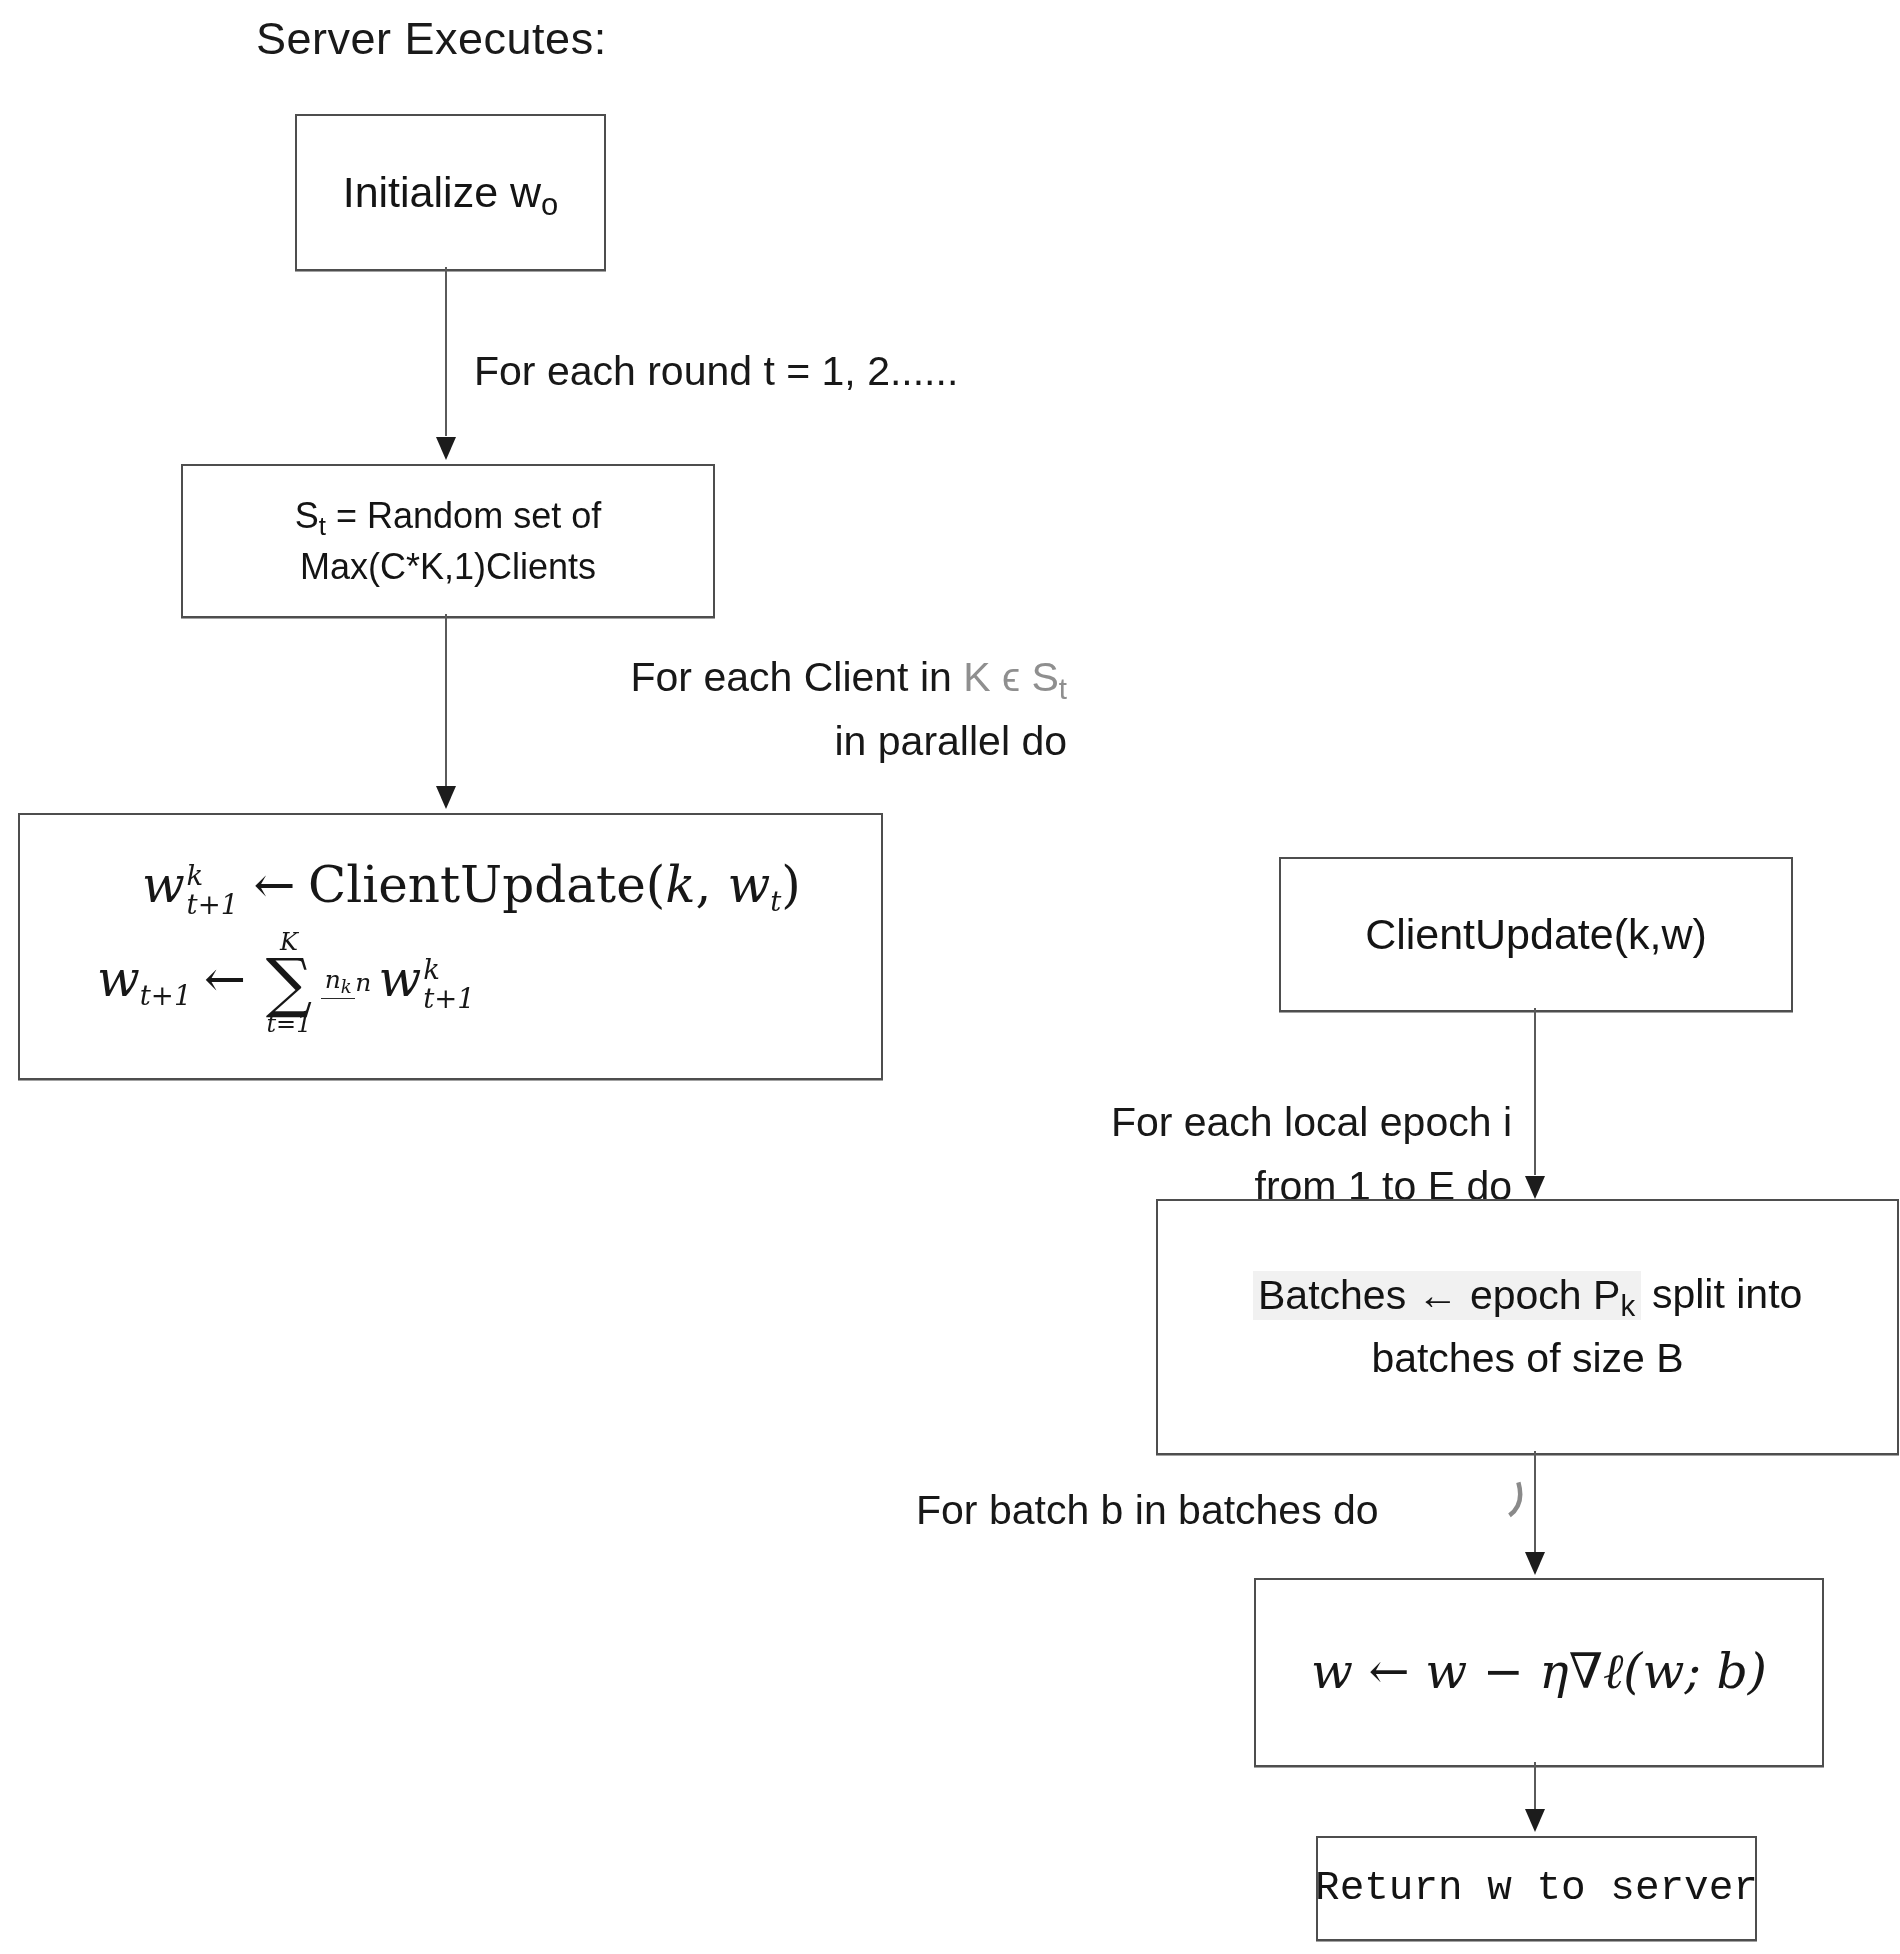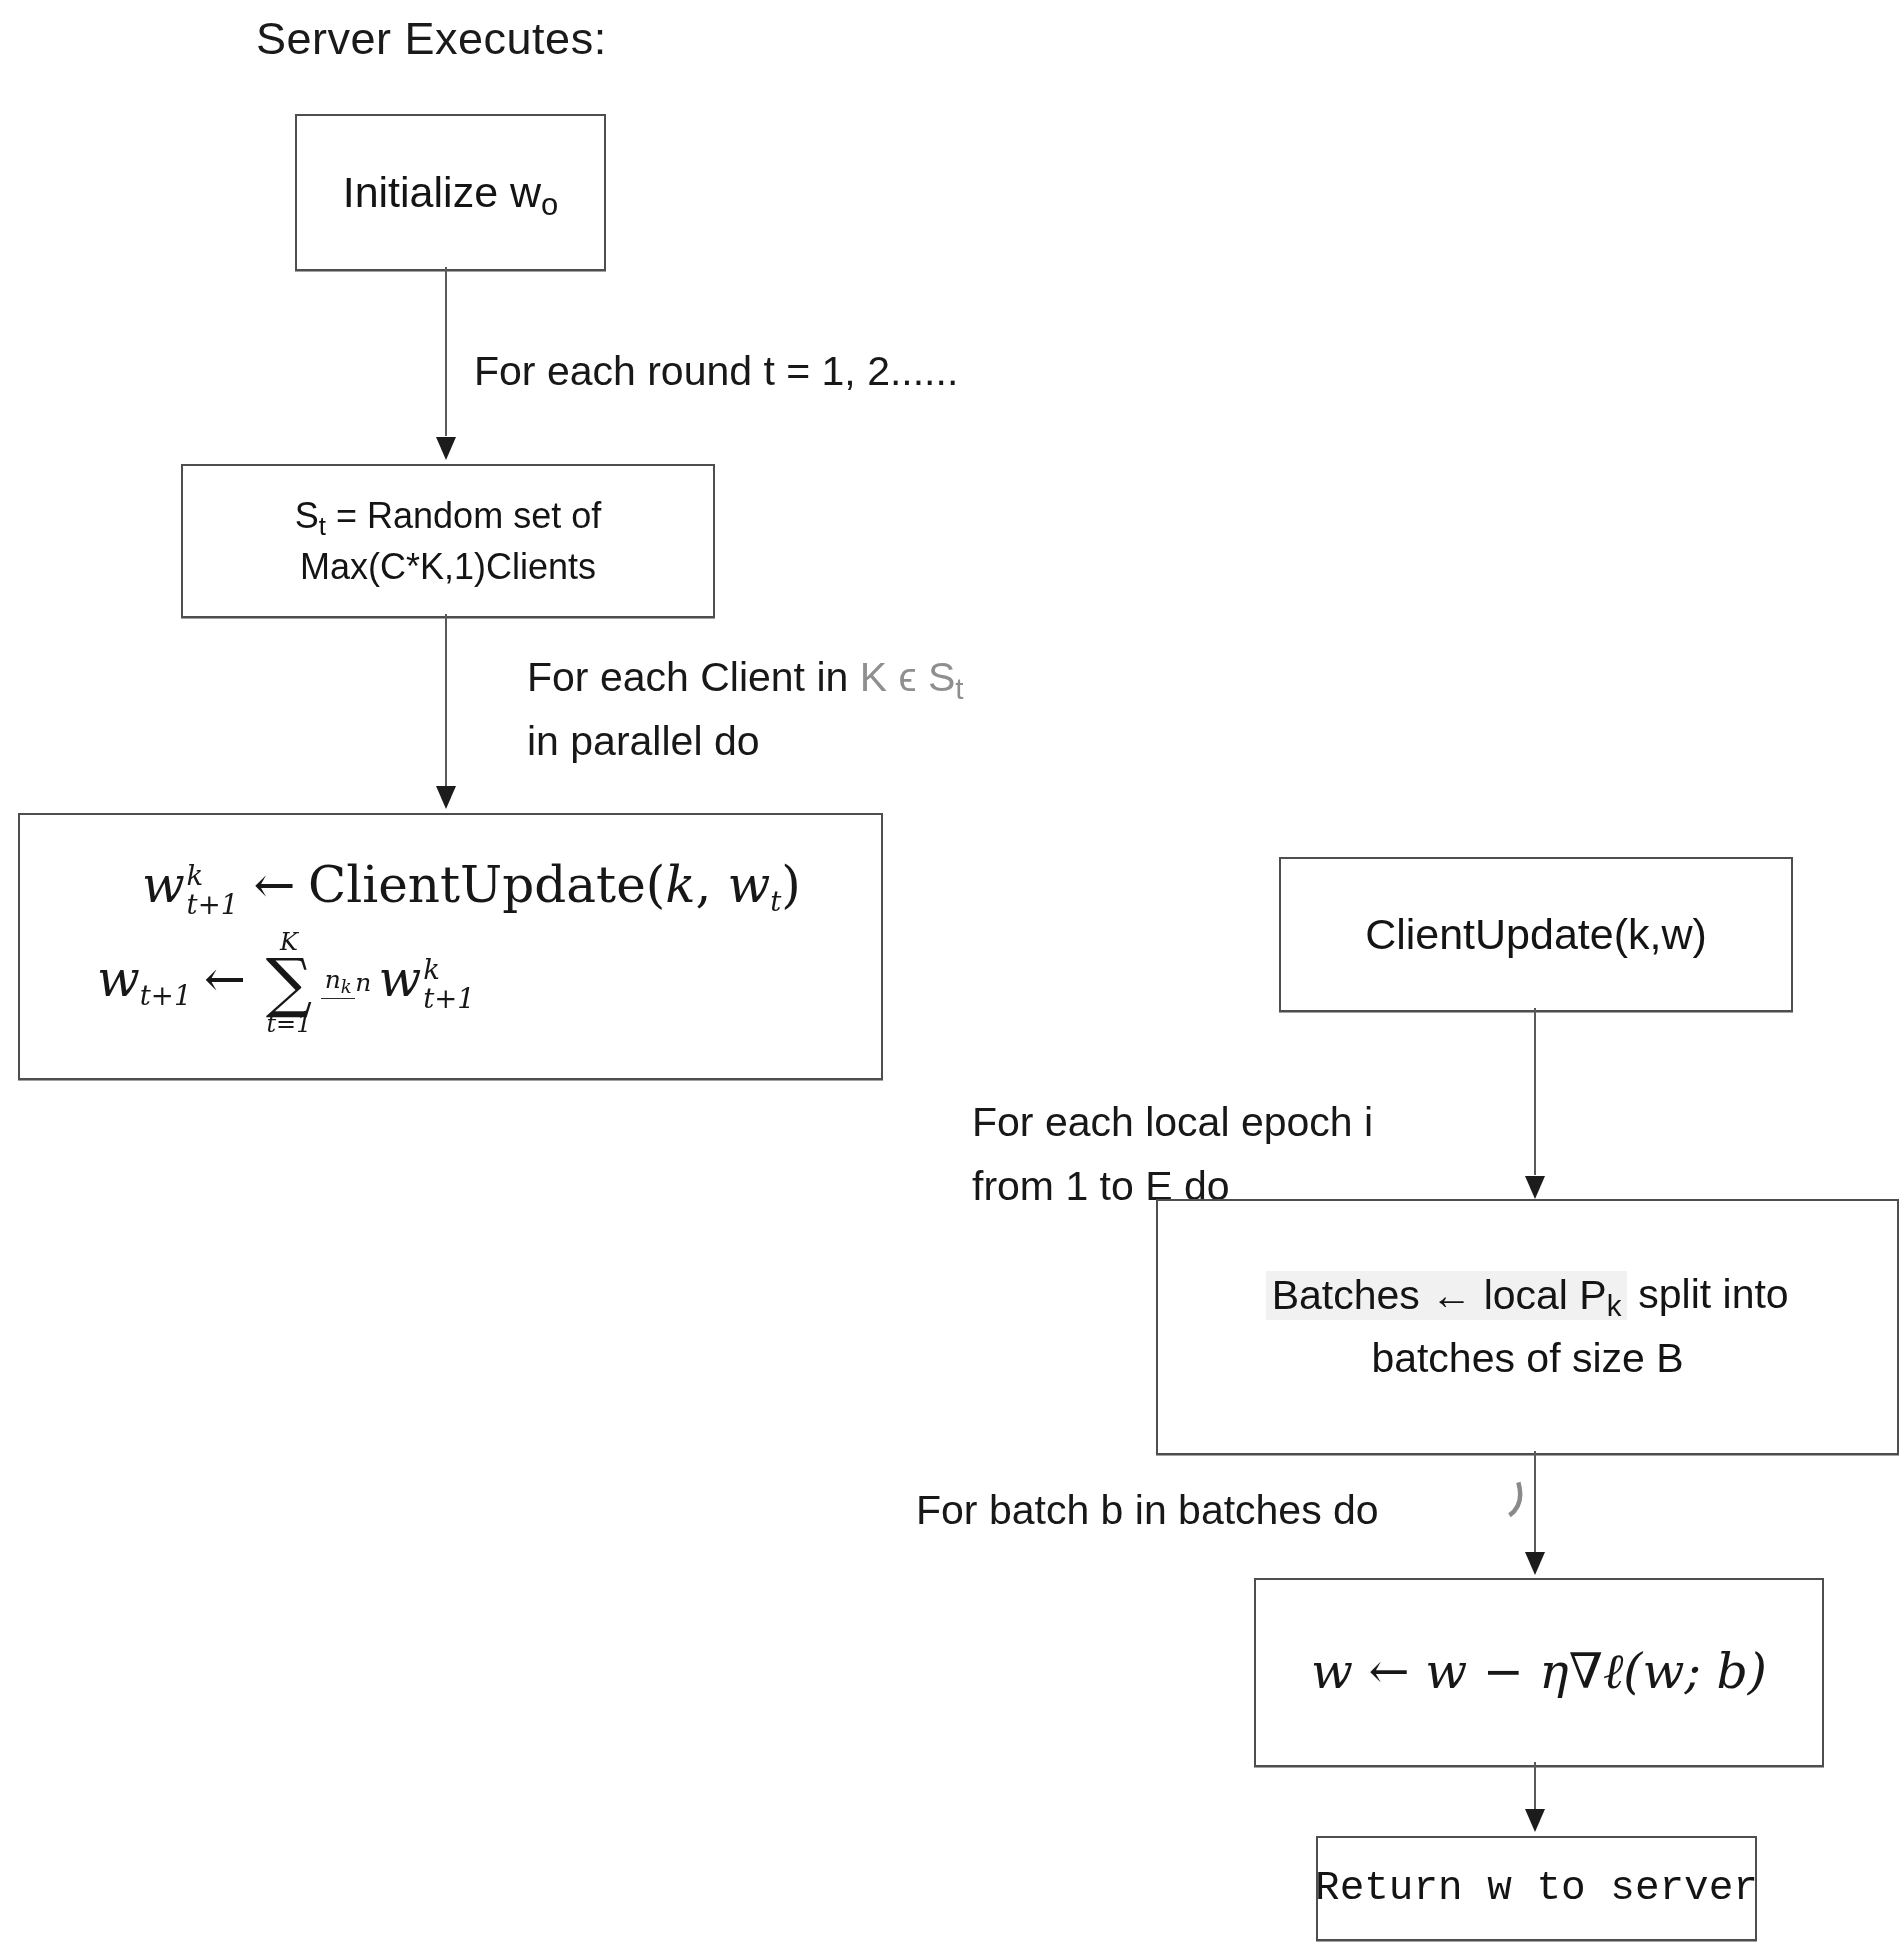--- a/index.html
+++ b/index.html
@@ -7,21 +7,21 @@
           font-family:"Liberation Sans","DejaVu Sans",sans-serif;color:#161616;border-radius:18px;}
 
   .title{position:absolute;font-size:45px;letter-spacing:0.5px;color:#1a1a1a;white-space:nowrap;}
 
   .box{position:absolute;background:#fff;border:2.7px solid #4e4e4e;
        display:flex;flex-direction:column;align-items:center;justify-content:center;
        text-align:left;color:#141414;box-shadow:0 0.9px 0 #9a9a9a;}
   .box .bline{white-space:nowrap;line-height:1.25;}
 
   .lbl{position:absolute;font-size:41px;color:#181818;white-space:nowrap;line-height:1.55;}
-  .lbl.center{text-align:left;white-space:normal;}
+  .lbl.center{text-align:right;white-space:normal;}
   .gray{color:#8f8f8f;}
 
   .subt{display:inline-block;font-size:.72em;transform:translateY(.26em);line-height:1;}
 
   .vline{position:absolute;width:1.8px;background:#5a5a5a;}
   .ahead{position:absolute;width:0;height:0;border-left:10px solid transparent;
          border-right:10px solid transparent;border-top:23.4px solid #1c1c1c;}
 
   .math{font-family:"DejaVu Serif","Liberation Serif",serif;font-style:italic;color:#171717;}
   .mline{white-space:nowrap;line-height:1.15;}
@@ -94,21 +94,21 @@
 
   <div class="vline" style="left:1534px;top:1008px;height:167px;"></div>
   <div class="ahead" style="left:1525px;top:1176px;"></div>
 
   <div class="lbl center" style="left:972px;top:1059px;width:540px;margin-top:32px;">
     <div>For each local epoch i</div>
     <div>from 1 to E do</div>
   </div>
 
   <div class="box" style="left:1156px;top:1199px;width:739px;height:252px;font-size:41px;row-gap:12.6px;">
-    <div class="bline"><span class="hl"><span>Batches ← local P</span><span class="subt">k</span></span><span> split into</span></div>
+    <div class="bline"><span class="hl"><span>Batches ← epoch P</span><span class="subt">k</span></span><span> split into</span></div>
     <div class="bline">batches of size B</div>
   </div>
 
   <div class="lbl" style="left:916px;top:1479px;">For batch b in batches do</div>
   <svg style="position:absolute;left:1505px;top:1478px;" width="25" height="41" viewBox="0 0 28 46">
     <path d="M5 42 Q 22 30 15 5" stroke="#8a8a8a" fill="none" stroke-width="5"></path>
   </svg>
 
   <div class="vline" style="left:1534px;top:1451px;height:101px;"></div>
   <div class="ahead" style="left:1525px;top:1552px;"></div>

